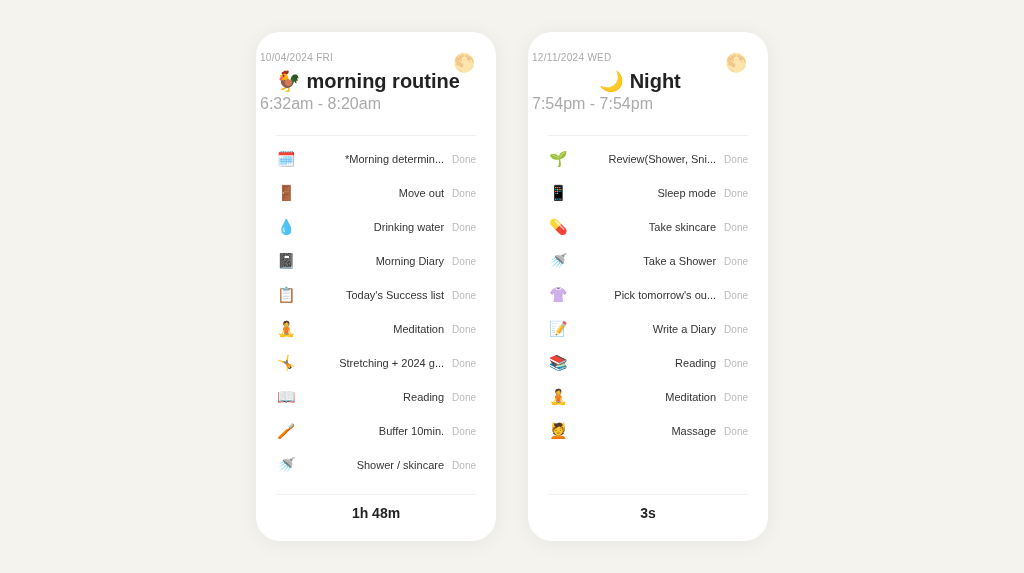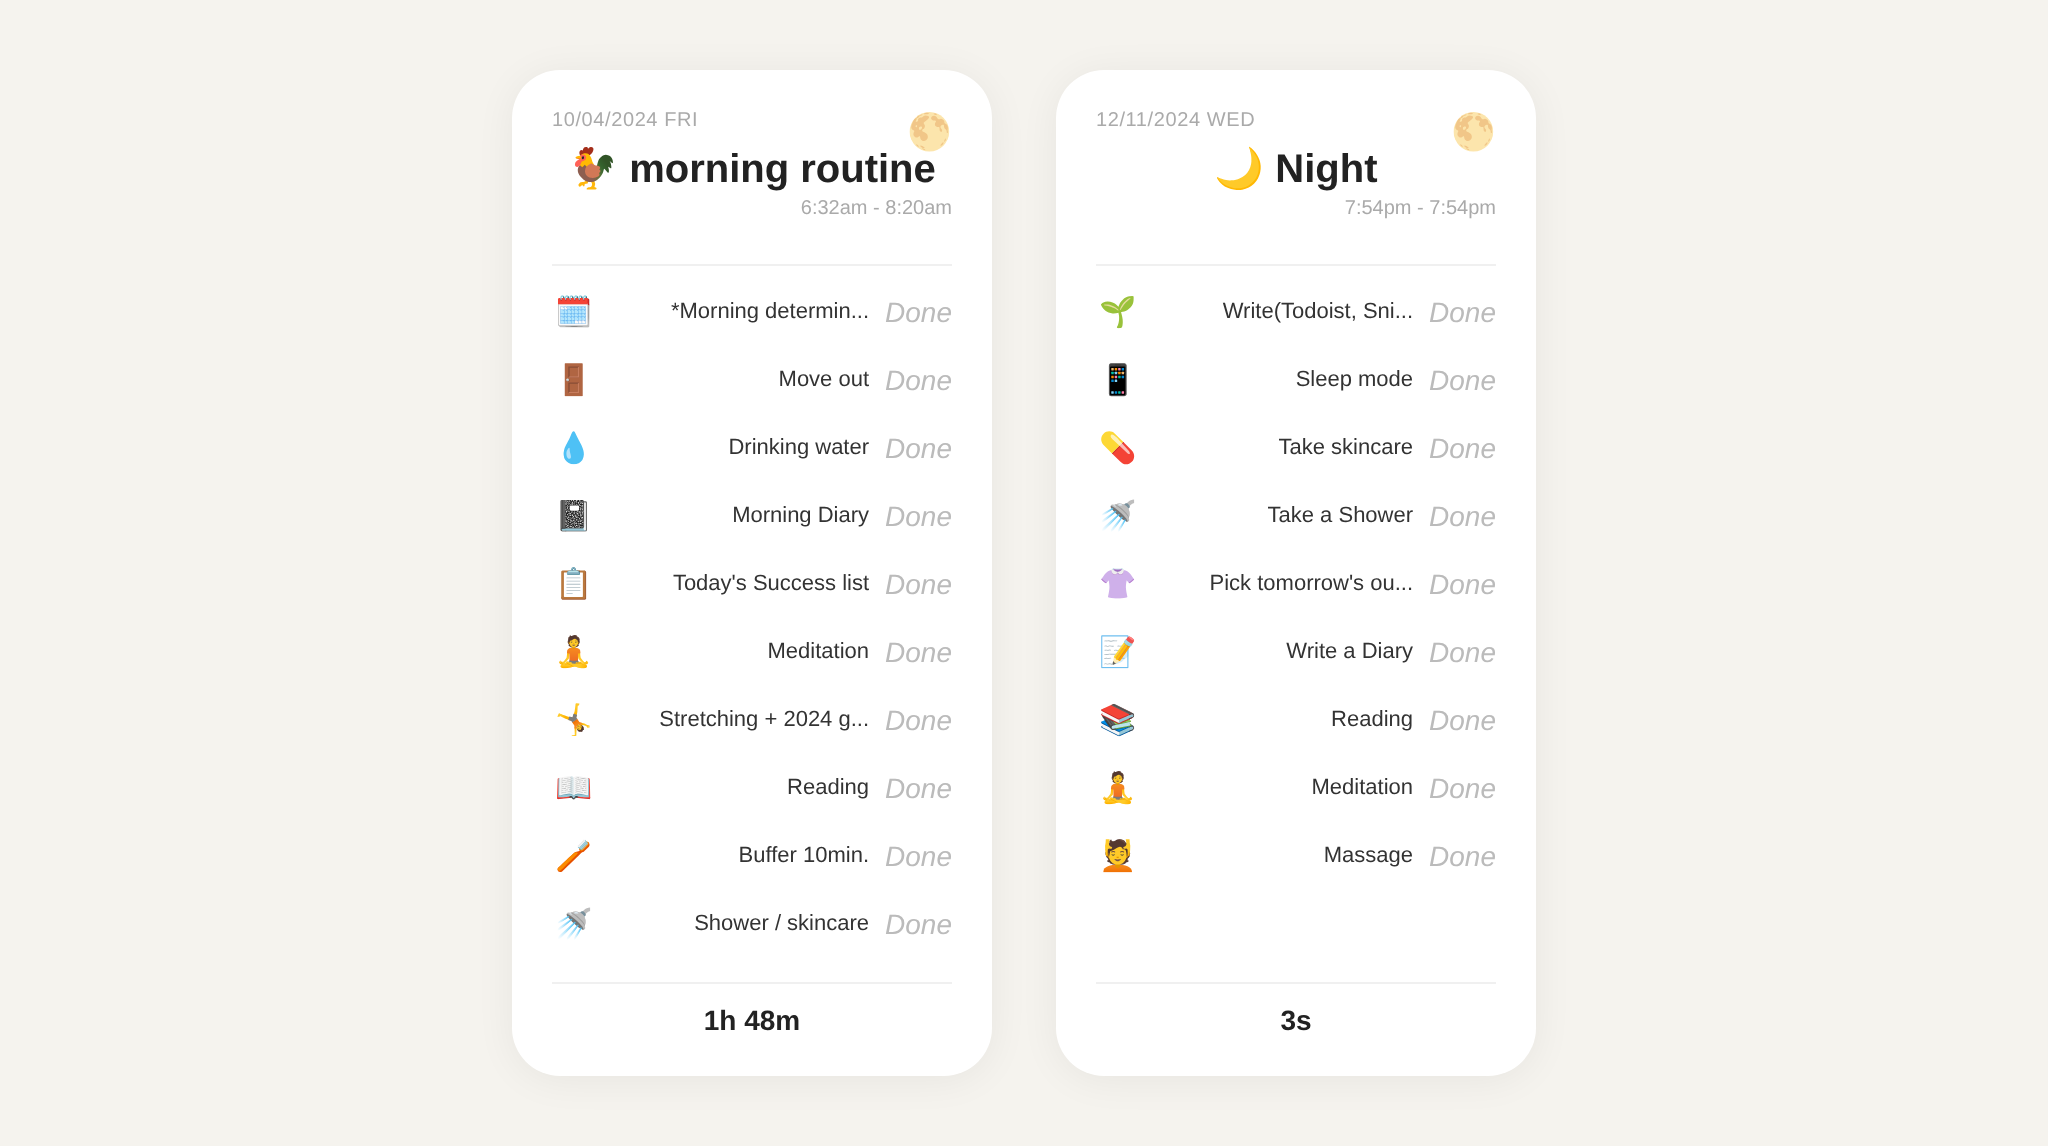--- a/index.html
+++ b/index.html
@@ -22,21 +22,21 @@
     .card {
       background: #fff;
       border-radius: 24px;
       width: 240px;
       padding: 20px 0 16px 0;
       box-shadow: 0 2px 20px rgba(0,0,0,0.06);
       display: flex;
       flex-direction: column;
     }
     .card-header {
-      padding: 0 20px 12px 20px;
+      padding: 0 20px 12px 4px;
       position: relative;
     }
     .card-date {
       font-size: 10px;
       color: #aaa;
       font-weight: 500;
       letter-spacing: 0.3px;
     }
     .card-emoji-badge {
       position: absolute;
@@ -47,23 +47,23 @@
     .card-title-row {
       text-align: center;
       margin-top: 6px;
     }
     .card-title {
       font-size: 20px;
       font-weight: 700;
       color: #222;
     }
     .card-time {
-      font-size: 10px;
+      font-size: 16px;
       color: #aaa;
-      text-align: right;
+      text-align: left;
       margin-top: 2px;
     }
     .divider-top {
       height: 1px;
       background: #f0f0f0;
       margin: 10px 20px 0 20px;
     }
     .task-list {
       flex: 1;
       padding: 6px 0;
@@ -86,24 +86,23 @@
     .task-name {
       flex: 1;
       font-size: 11px;
       color: #333;
       white-space: nowrap;
       overflow: hidden;
       text-overflow: ellipsis;
       text-align: right;
     }
     .task-status {
-      font-size: 14px;
+      font-size: 10px;
       color: #bbb;
       flex-shrink: 0;
-      font-style: italic;
     }
     .divider-bottom {
       height: 1px;
       background: #f0f0f0;
       margin: 6px 20px;
     }
     .card-footer {
       text-align: center;
       padding: 4px 0 4px 0;
     }
@@ -190,21 +189,21 @@
         <div class="card-emoji-badge">🌕</div>
         <div class="card-title-row">
           <div class="card-title">🌙 Night</div>
           <div class="card-time">7:54pm - 7:54pm</div>
         </div>
       </div>
       <div class="divider-top"></div>
       <div class="task-list">
         <div class="task-item">
           <div class="task-icon">🌱</div>
-          <div class="task-name">Write(Todoist, Sni...</div>
+          <div class="task-name">Review(Shower, Sni...</div>
           <div class="task-status">Done</div>
         </div>
         <div class="task-item">
           <div class="task-icon">📱</div>
           <div class="task-name">Sleep mode</div>
           <div class="task-status">Done</div>
         </div>
         <div class="task-item">
           <div class="task-icon">💊</div>
           <div class="task-name">Take skincare</div>

